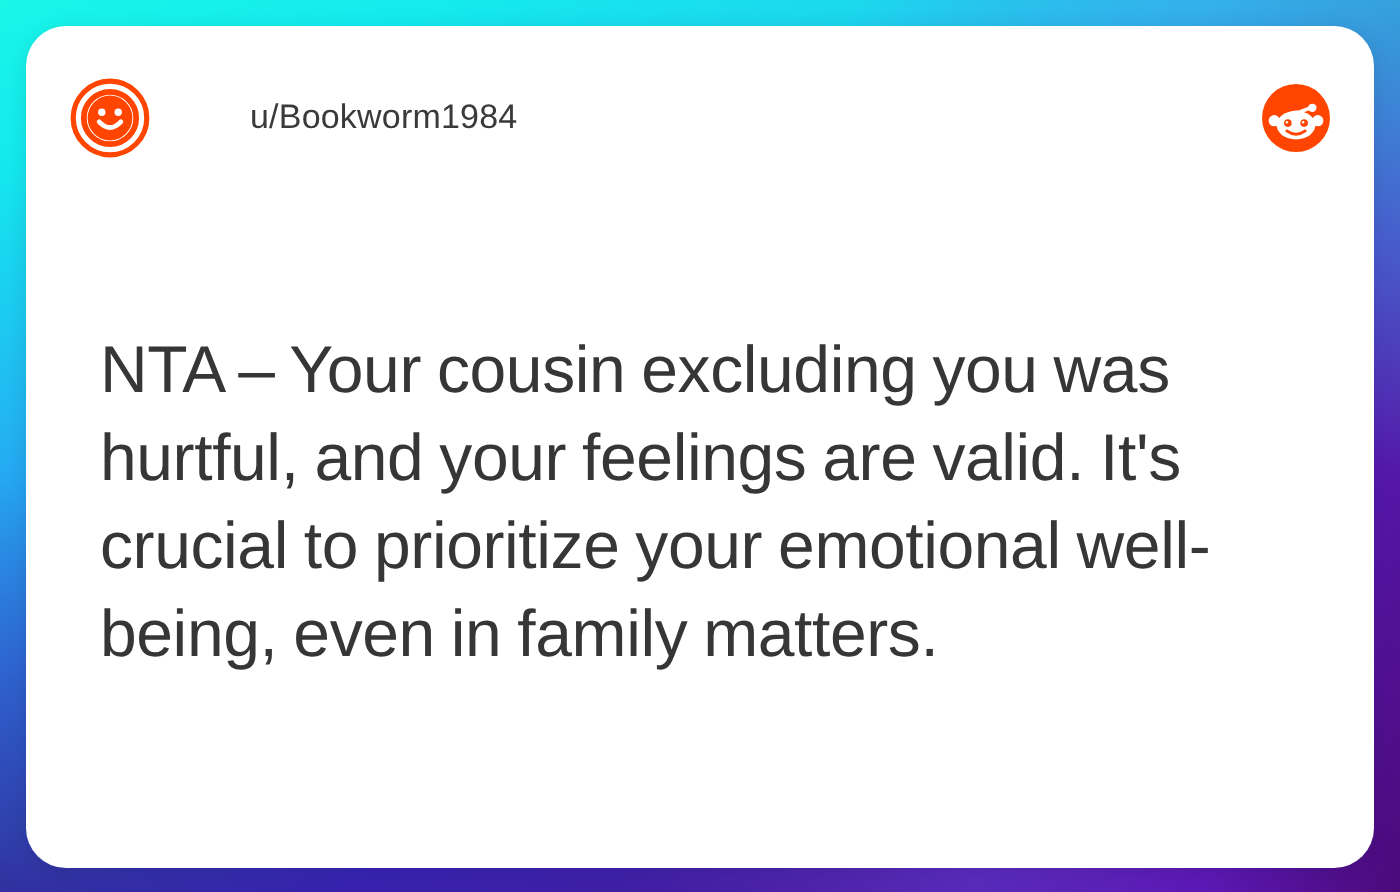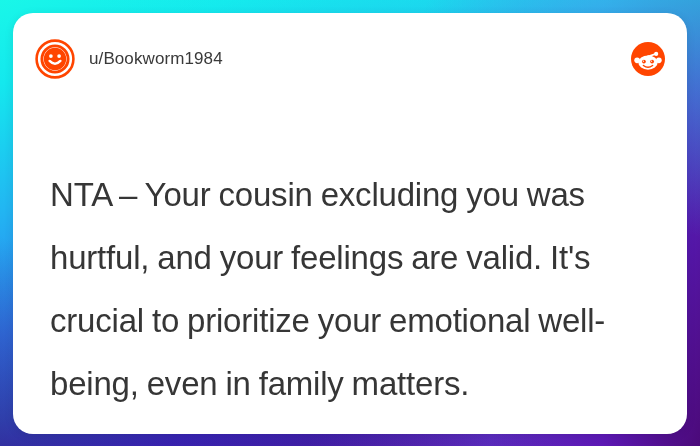--- a/index.html
+++ b/index.html
@@ -75,20 +75,21 @@
   .card-header {
     position: absolute;
     left: 0;
     top: 0;
     right: 0;
     height: 92px;
     display: flex;
     align-items: center;
     padding: 0 22px 0 22px;
     box-sizing: border-box;
+    gap: 36px;
   }
 
   .avatar {
     width: 40px;
     height: 40px;
     flex: 0 0 auto;
     display: block;
   }
 
   .username {
@@ -108,21 +109,21 @@
     display: block;
   }
 
   
   .comment-body {
     position: absolute;
     left: 37px;
     top: 150px;
     width: 600px;
     font-size: 33px;
-    line-height: 63px;
+    line-height: 44px;
     color: #363636;
     letter-spacing: -0.2px;
     font-family: "Liberation Sans", sans-serif;
     word-spacing: -1px;
   }
 </style>
 </head>
 <body>
 
 <div id="stage">

